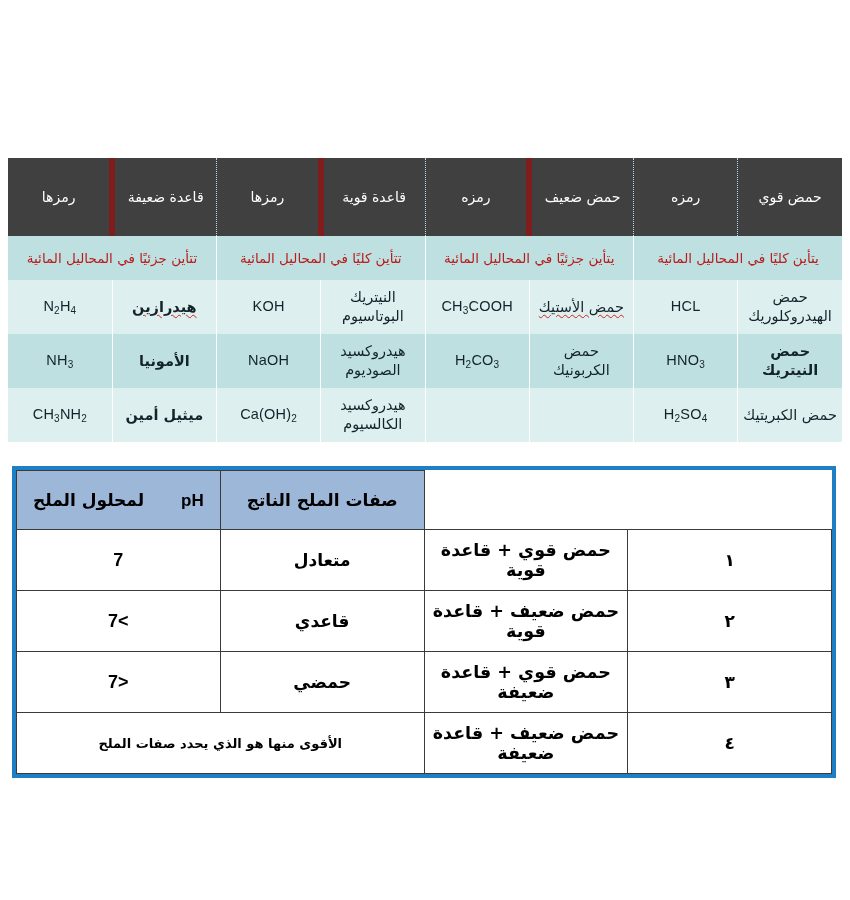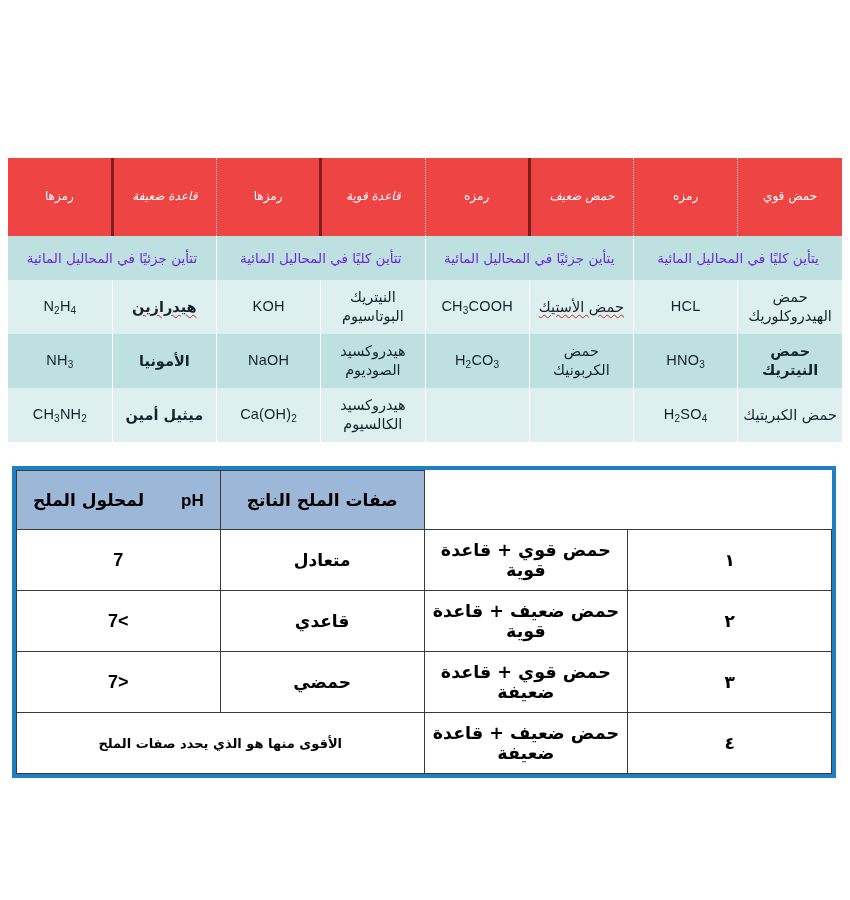--- a/index.html
+++ b/index.html
@@ -33,39 +33,38 @@
   .acid-base-table td,
   .acid-base-table th {
     padding: 0;
     margin: 0;
     text-align: center;
     vertical-align: middle;
     font-weight: normal;
   }
 
   .ab-head th {
-    background: #ef4444;
+    background: #404040;
     color: #ffffff;
     height: 74px;
-    font-size: 12px;
+    font-size: 14px;
     line-height: 1.45;
     padding: 2px 4px;
     border-left: 1px dotted #b8d9ef;
   }
   .ab-head th.seam {
-    border-left: 3px solid #7f1d1d;
-    font-style: italic;
+    border-left: 6px solid #7f1d1d;
   }
   .ab-head th:last-child {
     border-left: none;
   }
 
   .ab-ion td {
     background: #BEE0E0;
-    color: #6d28d9;
+    color: #b91c1c;
     height: 44px;
     font-size: 13.5px;
     border-left: 1px solid #ffffff;
     padding: 0 6px;
     margin-top: 18px;
   }
   .ab-ion td:last-child { border-left: none; }
 
   .ab-row td {
     height: 50px;

